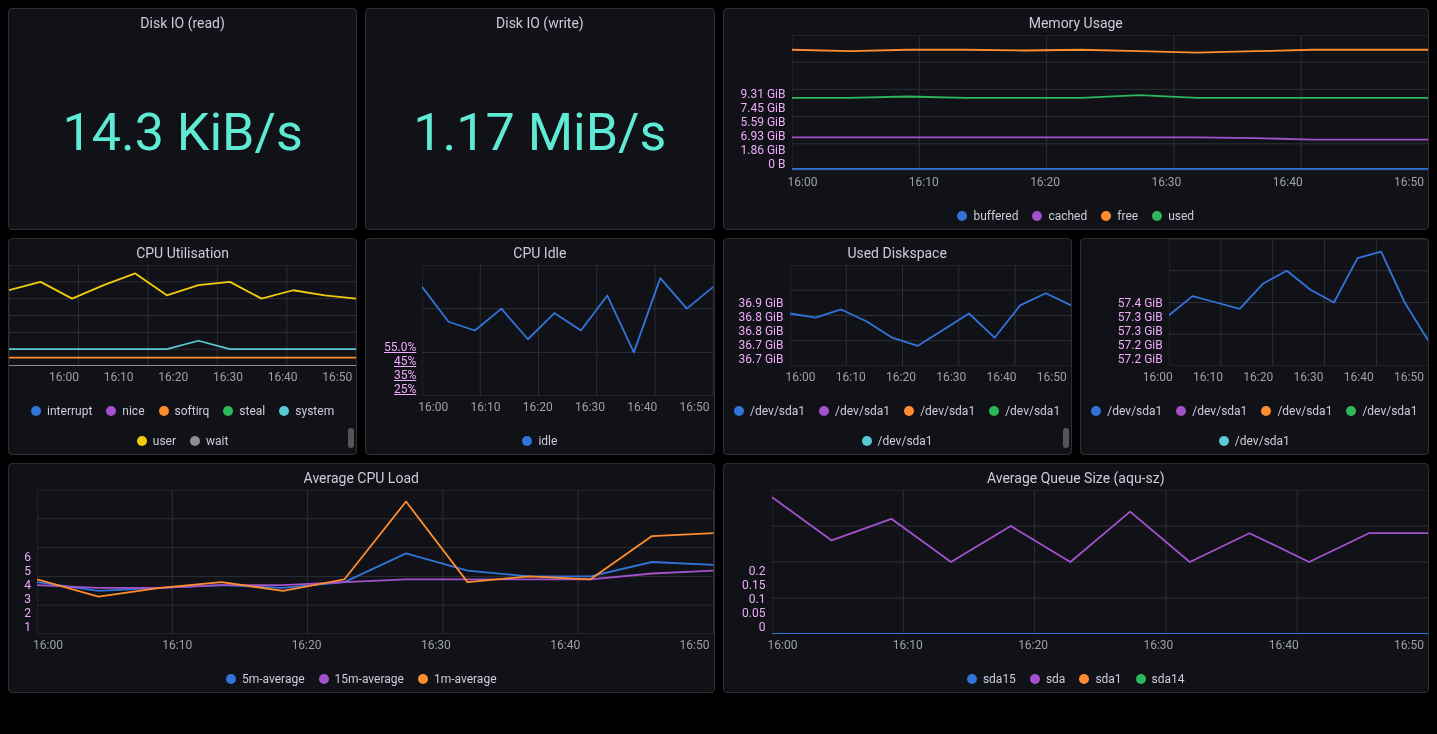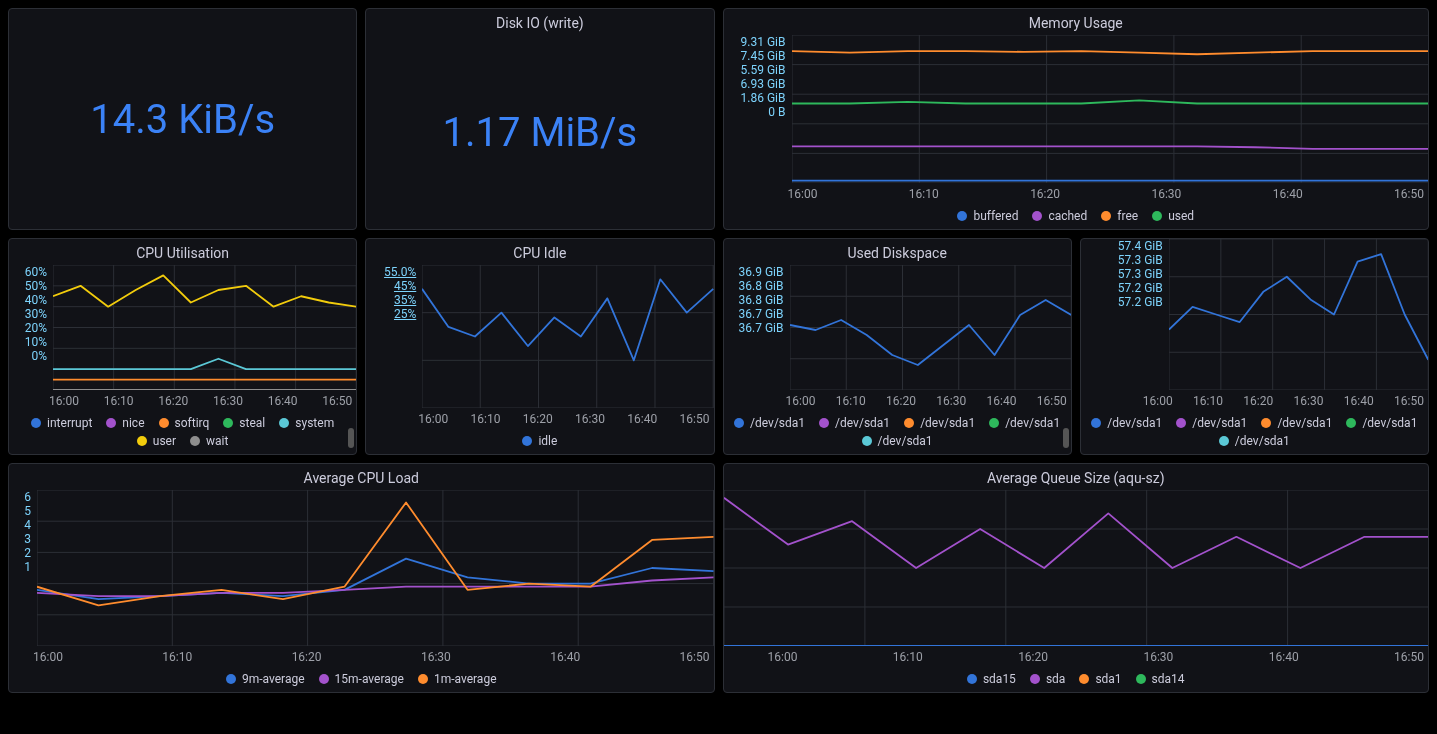--- a/index.html
+++ b/index.html
@@ -31,42 +31,43 @@
   font-size:14px;
   color:#ccccdc;
   padding:6px 0 4px;
   font-weight:400;
 }
 .stat-value{
   flex:1;
   display:flex;
   align-items:center;
   justify-content:center;
-  font-size:40px;
-  color:#3b82f6;
+  font-size:52px;
+  color:#5eead4;
   font-weight:400;
 }
 .chart-wrap{flex:1;display:flex;flex-direction:column;}
 .chart-body{flex:1;display:flex;}
-.yaxis{display:flex;flex-direction:column;justify-content:flex-start;text-align:right;padding:0 6px 0 2px;color:#7dd3fc;}
+.yaxis{display:flex;flex-direction:column;justify-content:flex-end;text-align:right;padding:0 6px 0 2px;color:#f0abfc;}
 .plot{flex:1;position:relative;}
 .plot svg{position:absolute;inset:0;width:100%;height:100%;}
 .xaxis{display:flex;justify-content:space-between;padding:4px 4px 2px 4px;color:#9da0a8;margin-left:var(--xoff,48px);}
 .legend{display:flex;flex-wrap:wrap;justify-content:center;gap:4px 14px;padding:6px 10px;}
-.legend-item{display:flex;align-items:center;gap:6px;white-space:nowrap;}
+.legend-item{display:flex;align-items:center;gap:6px;white-space:nowrap;margin-top:12px;}
 .dot{width:10px;height:10px;border-radius:50%;}
 .grid-line{stroke:#2c2f36;stroke-width:1;}
 .scrollbar{position:absolute;right:2px;bottom:6px;width:6px;height:20px;background:#555;border-radius:3px;}
 </style>
 </head>
 <body>
 
 <div class="dashboard">
 
   <div class="panel" style="height:220px">
+    <div class="panel-title">Disk IO (read)</div>
     <div class="stat-value">14.3 KiB/s</div>
   </div>
 
   <div class="panel" style="height:220px">
     <div class="panel-title">Disk IO (write)</div>
     <div class="stat-value">1.17 MiB/s</div>
   </div>
 
   <div class="panel chart-panel" style="height:220px;grid-column:3/5">
       <div class="panel-title">Memory Usage</div>
@@ -128,29 +129,20 @@
           </div>
         </div>
       </div>
     </div>
 
   <div class="panel chart-panel" style="height:215px">
       <div class="panel-title">CPU Utilisation</div>
       <div class="scrollbar"></div>
       <div class="chart-wrap">
         <div class="chart-body">
-          <div class="yaxis" style="width: 36px;">
-            <span>60%</span>
-            <span>50%</span>
-            <span>40%</span>
-            <span>30%</span>
-            <span>20%</span>
-            <span>10%</span>
-            <span>0%</span>
-          </div>
           <div class="plot">
             <svg viewBox="0 0 100 100" preserveAspectRatio="none">
               <line x1="0" x2="100" y1="0" y2="0" class="grid-line" vector-effect="non-scaling-stroke"></line>
               <line x1="0" x2="100" y1="16.666666666666664" y2="16.666666666666664" class="grid-line" vector-effect="non-scaling-stroke"></line>
               <line x1="0" x2="100" y1="33.33333333333333" y2="33.33333333333333" class="grid-line" vector-effect="non-scaling-stroke"></line>
               <line x1="0" x2="100" y1="50" y2="50" class="grid-line" vector-effect="non-scaling-stroke"></line>
               <line x1="0" x2="100" y1="66.66666666666666" y2="66.66666666666666" class="grid-line" vector-effect="non-scaling-stroke"></line>
               <line x1="0" x2="100" y1="83.33333333333334" y2="83.33333333333334" class="grid-line" vector-effect="non-scaling-stroke"></line>
               <line x1="0" x2="100" y1="100" y2="100" class="grid-line" vector-effect="non-scaling-stroke"></line>
               <line y1="0" y2="100" x1="0" x2="0" class="grid-line" vector-effect="non-scaling-stroke"></line>
@@ -408,37 +400,44 @@
           <span>16:00</span>
           <span>16:10</span>
           <span>16:20</span>
           <span>16:30</span>
           <span>16:40</span>
           <span>16:50</span>
         </div>
         <div class="legend">
           <div class="legend-item">
             <span class="dot" style="background: rgb(50, 116, 217);"></span>
-            <span>9m-average</span>
+            <span>5m-average</span>
           </div>
           <div class="legend-item">
             <span class="dot" style="background: rgb(163, 82, 204);"></span>
             <span>15m-average</span>
           </div>
           <div class="legend-item">
             <span class="dot" style="background: rgb(255, 140, 46);"></span>
             <span>1m-average</span>
           </div>
         </div>
       </div>
     </div>
   <div class="panel chart-panel" style="height:228px;grid-column:3/5">
       <div class="panel-title">Average Queue Size (aqu-sz)</div>
       <div class="chart-wrap">
         <div class="chart-body">
+          <div class="yaxis" style="width: 40px;">
+            <span>0.2</span>
+            <span>0.15</span>
+            <span>0.1</span>
+            <span>0.05</span>
+            <span>0</span>
+          </div>
           <div class="plot">
             <svg viewBox="0 0 100 100" preserveAspectRatio="none">
               <line x1="0" x2="100" y1="0" y2="0" class="grid-line" vector-effect="non-scaling-stroke"></line>
               <line x1="0" x2="100" y1="25" y2="25" class="grid-line" vector-effect="non-scaling-stroke"></line>
               <line x1="0" x2="100" y1="50" y2="50" class="grid-line" vector-effect="non-scaling-stroke"></line>
               <line x1="0" x2="100" y1="75" y2="75" class="grid-line" vector-effect="non-scaling-stroke"></line>
               <line x1="0" x2="100" y1="100" y2="100" class="grid-line" vector-effect="non-scaling-stroke"></line>
               <line y1="0" y2="100" x1="0" x2="0" class="grid-line" vector-effect="non-scaling-stroke"></line>
               <line y1="0" y2="100" x1="20" x2="20" class="grid-line" vector-effect="non-scaling-stroke"></line>
               <line y1="0" y2="100" x1="40" x2="40" class="grid-line" vector-effect="non-scaling-stroke"></line>

